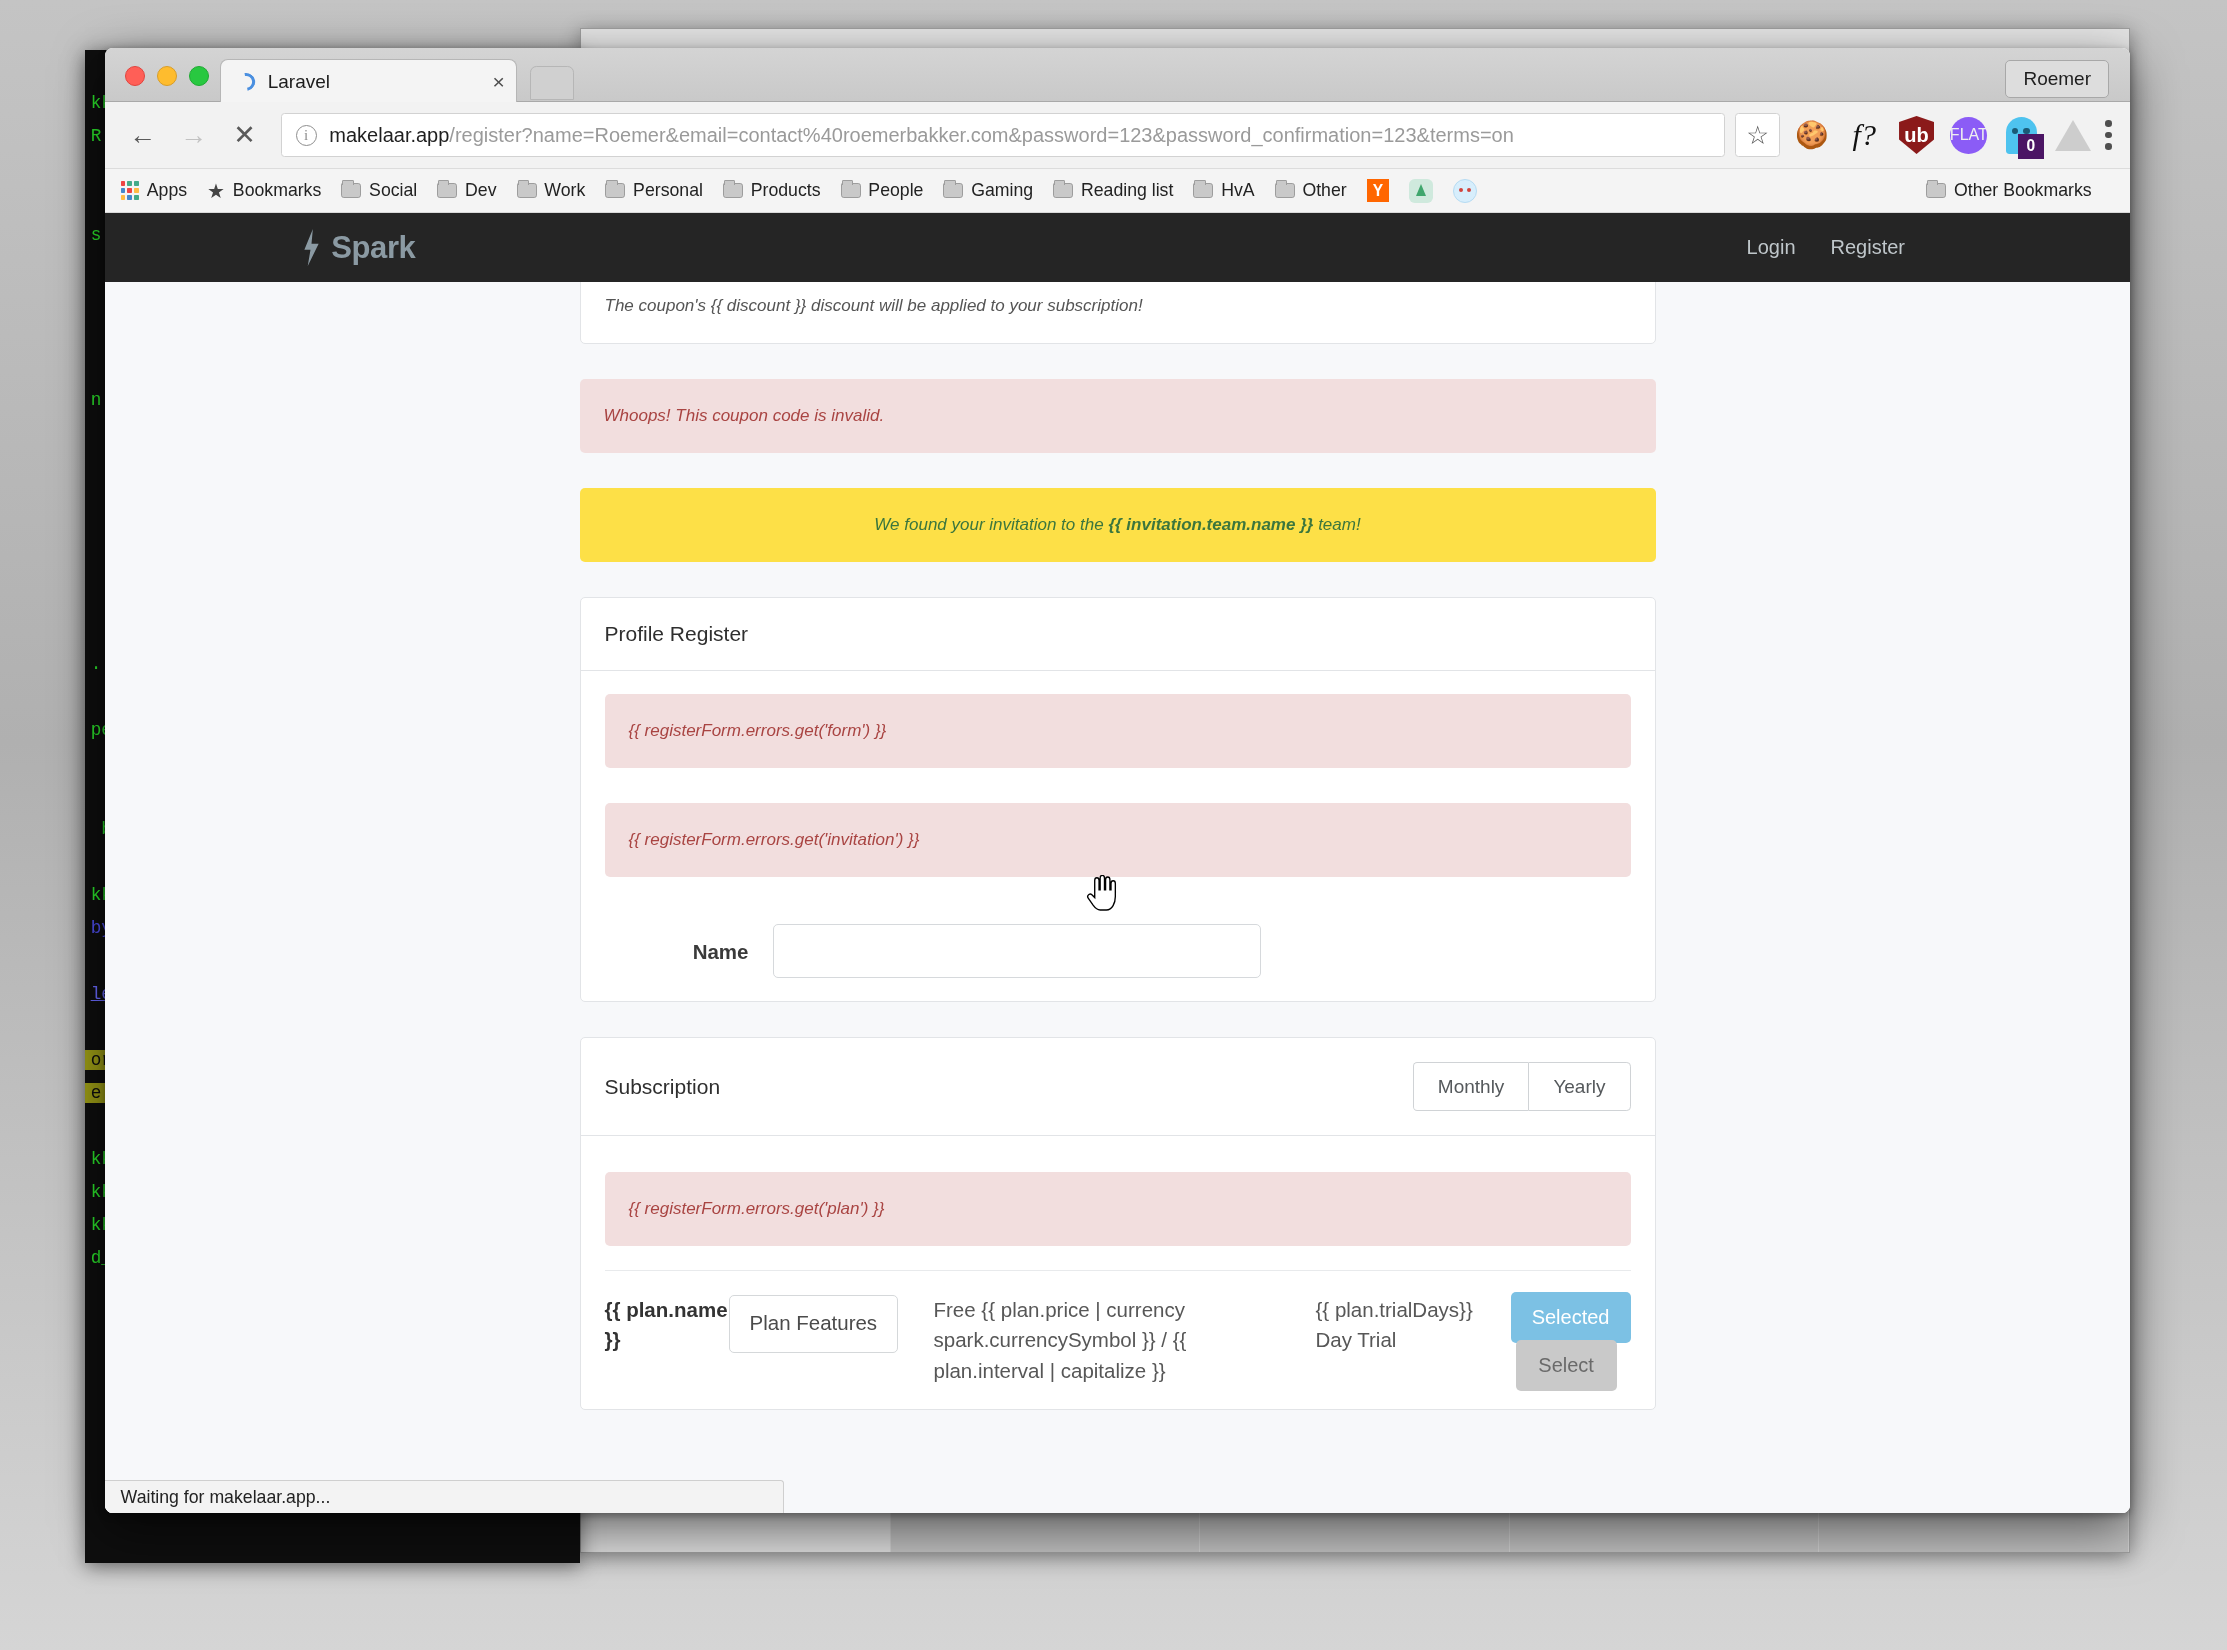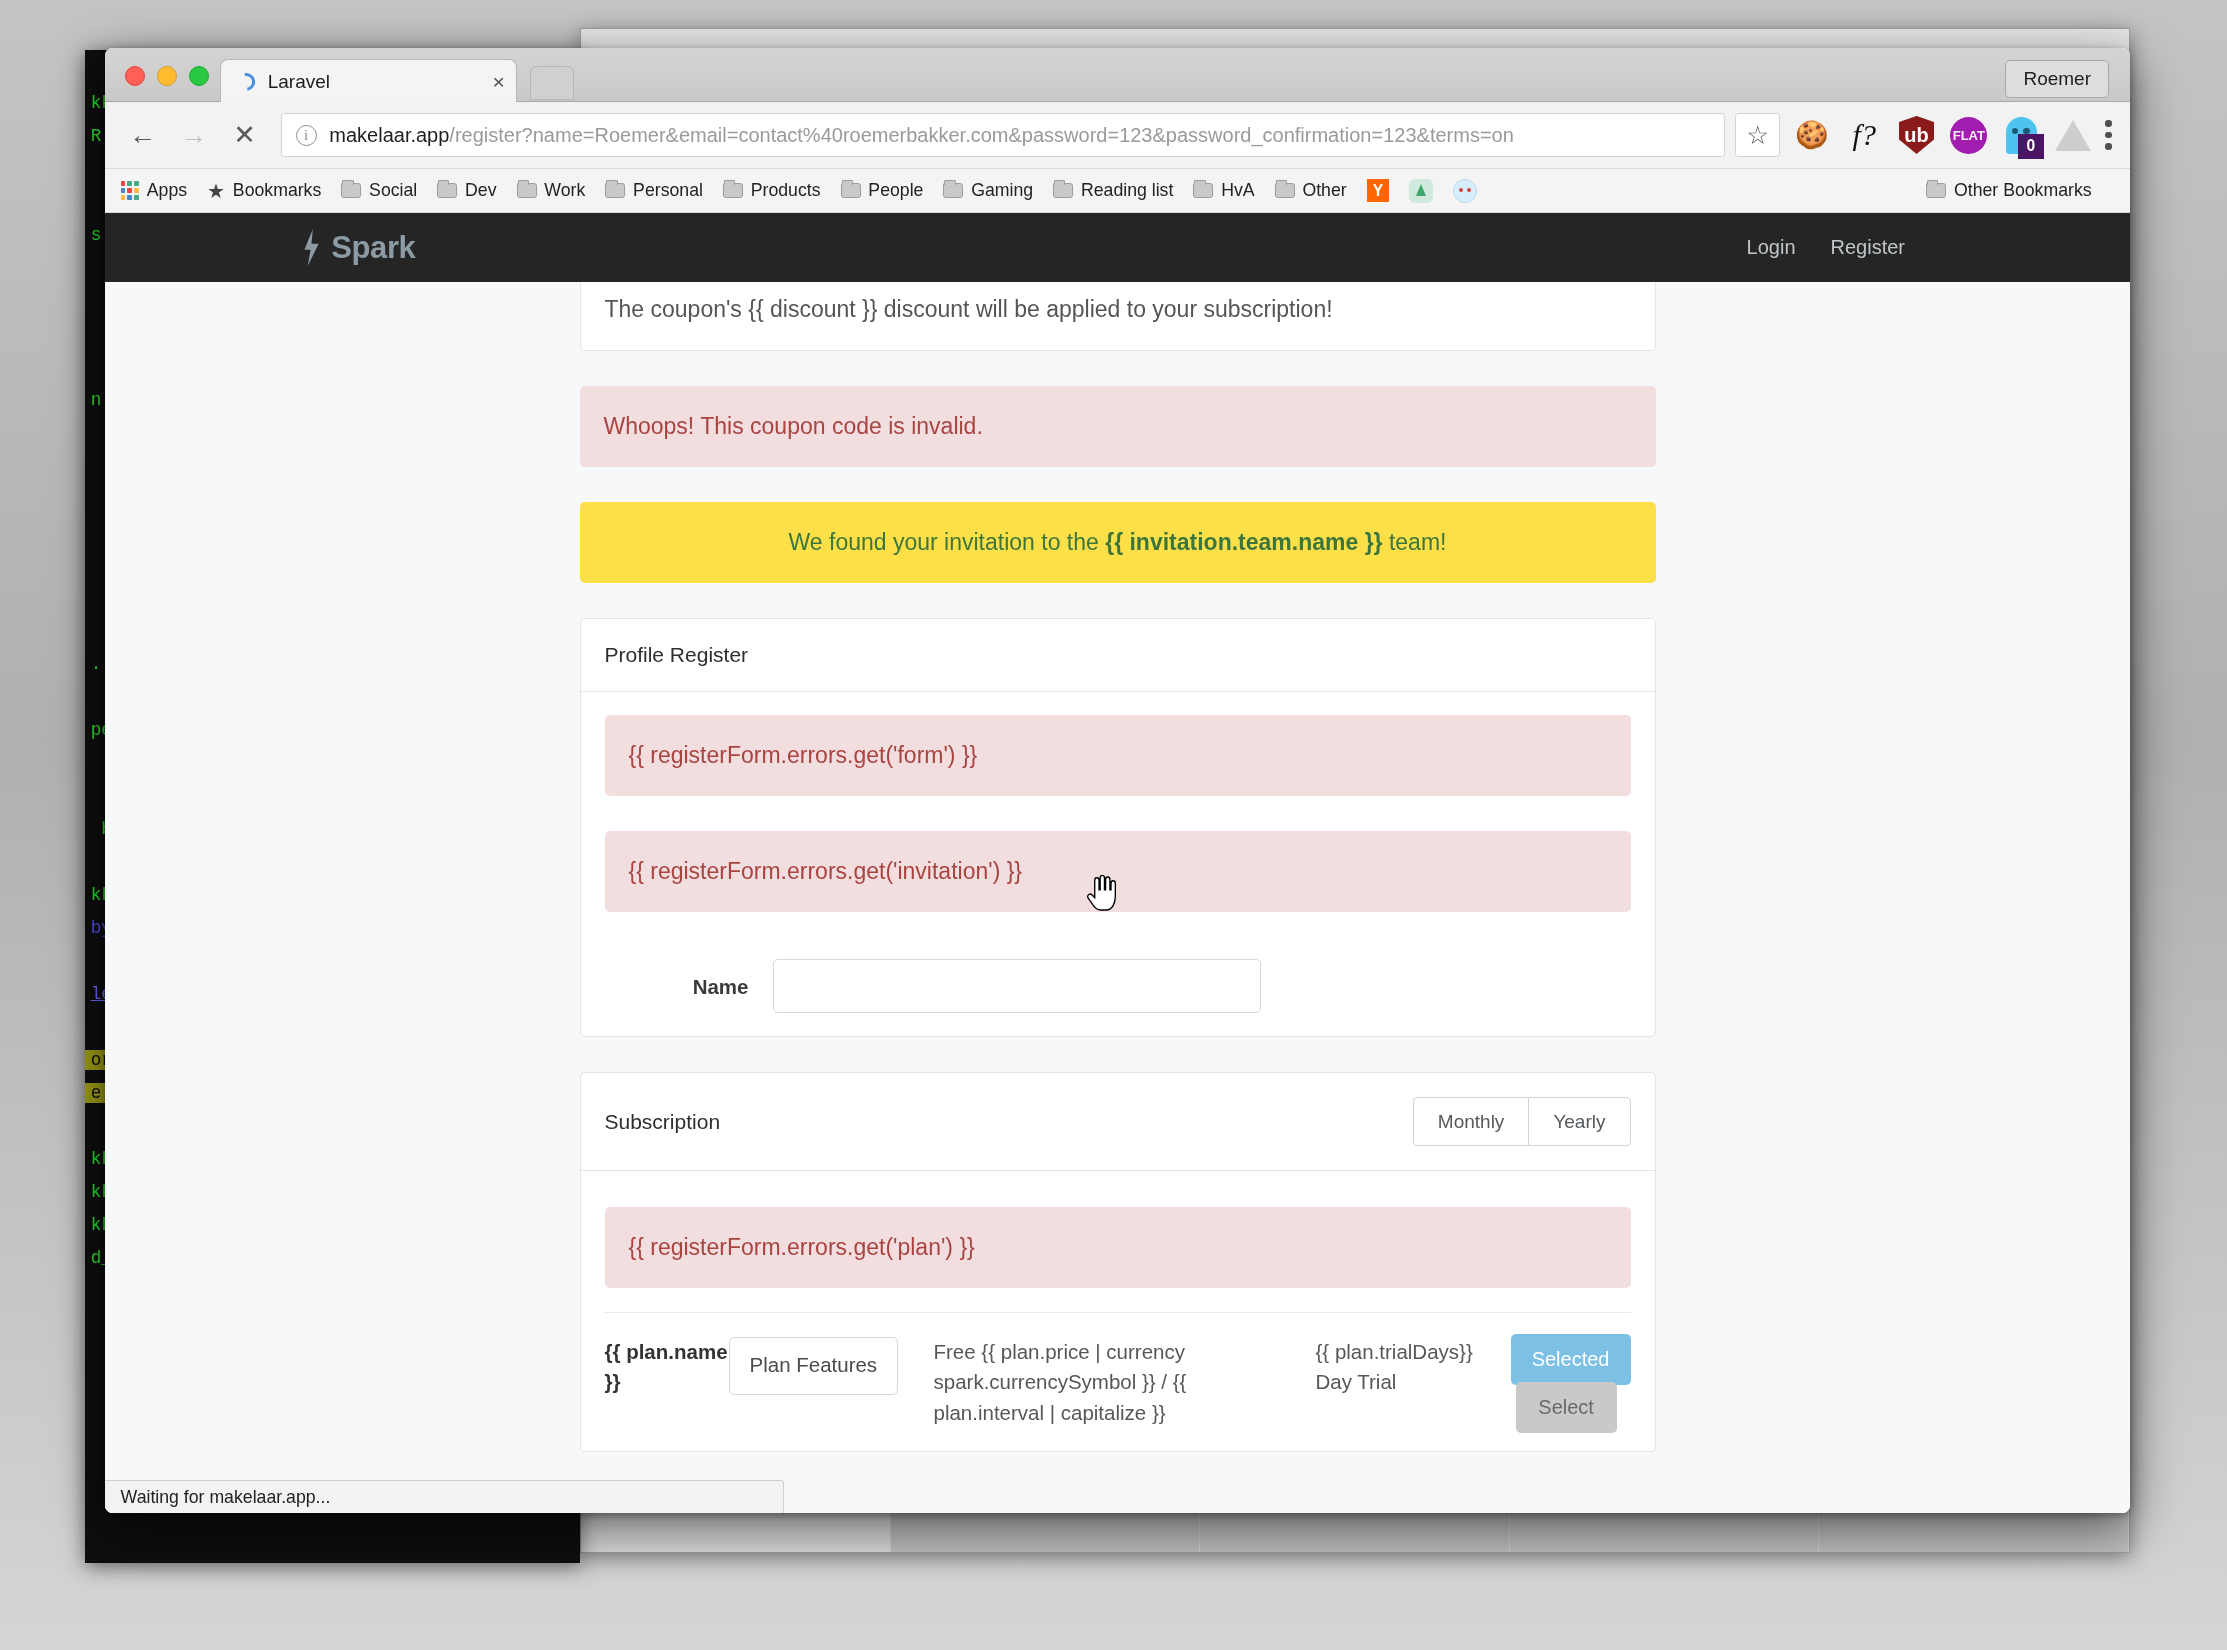--- a/index.html
+++ b/index.html
@@ -173,22 +173,22 @@
         font-size: 24px; position: relative; }
   .ext-cookie { font-size: 27px; }
   .ext-f { font-family: "Liberation Serif", serif; font-style: italic; font-size: 30px; color: #111; }
   .ublock {
     width: 35px; height: 38px; background: #8b1a1a;
     clip-path: polygon(50% 0,100% 16%,100% 62%,50% 100%,0 62%,0 16%);
     color: #fff; font-size: 20px; font-weight: bold;
     display: flex; align-items: center; justify-content: center;
   }
   .flat {
-    width: 37px; height: 37px; border-radius: 50%; background: #a21caf;
-    color: #efefef; font-size: 13px; font-weight: bold;
+    width: 37px; height: 37px; border-radius: 50%; background: #8b5cf6;
+    color: #efefef; font-size: 16px; font-weight: normal;
     display: flex; align-items: center; justify-content: center;
   }
   .ghost {
     width: 31px; height: 37px; background: #4ec3ef;
     border-radius: 15.6px 15.6px 3.5px 3.5px; position: relative;
   }
   .ghost::before, .ghost::after {
     content:""; position:absolute; top:11.3px; width:6.4px; height:6.4px;
     border-radius:50%; background:#1a5a76;
   }
@@ -292,21 +292,21 @@
   .panel-heading {
     padding: 24px 24px;
     border-bottom: 0.7px solid #e2e4e7;
     font-size: 21px; color: #2f2f2f;
     display: flex; align-items: center;
   }
   .panel-body { padding: 22.6px 24px; }
 
   .alert {
     border-radius: 5px; padding: 27px 24px;
-    font-size: 23px; margin-bottom: 35px;
+    font-size: 17px; margin-bottom: 35px; font-style: italic;
   }
   .alert-danger { background: #f2dede; color: #a94442; }
   .alert-success { background: #fde047; color: #3c763d; text-align: center; }
   .alert-plain { background: #fff; border: 0.7px solid #e2e4e7; color: #555; }
   .alert b { font-weight: bold; }
 
   .btn-group { margin-left: auto; display: flex; }
   .btn-group .tgl {
     border: 0.7px solid #d0d3d6; background: #fff;
     font-size: 19px; color: #55595c;

